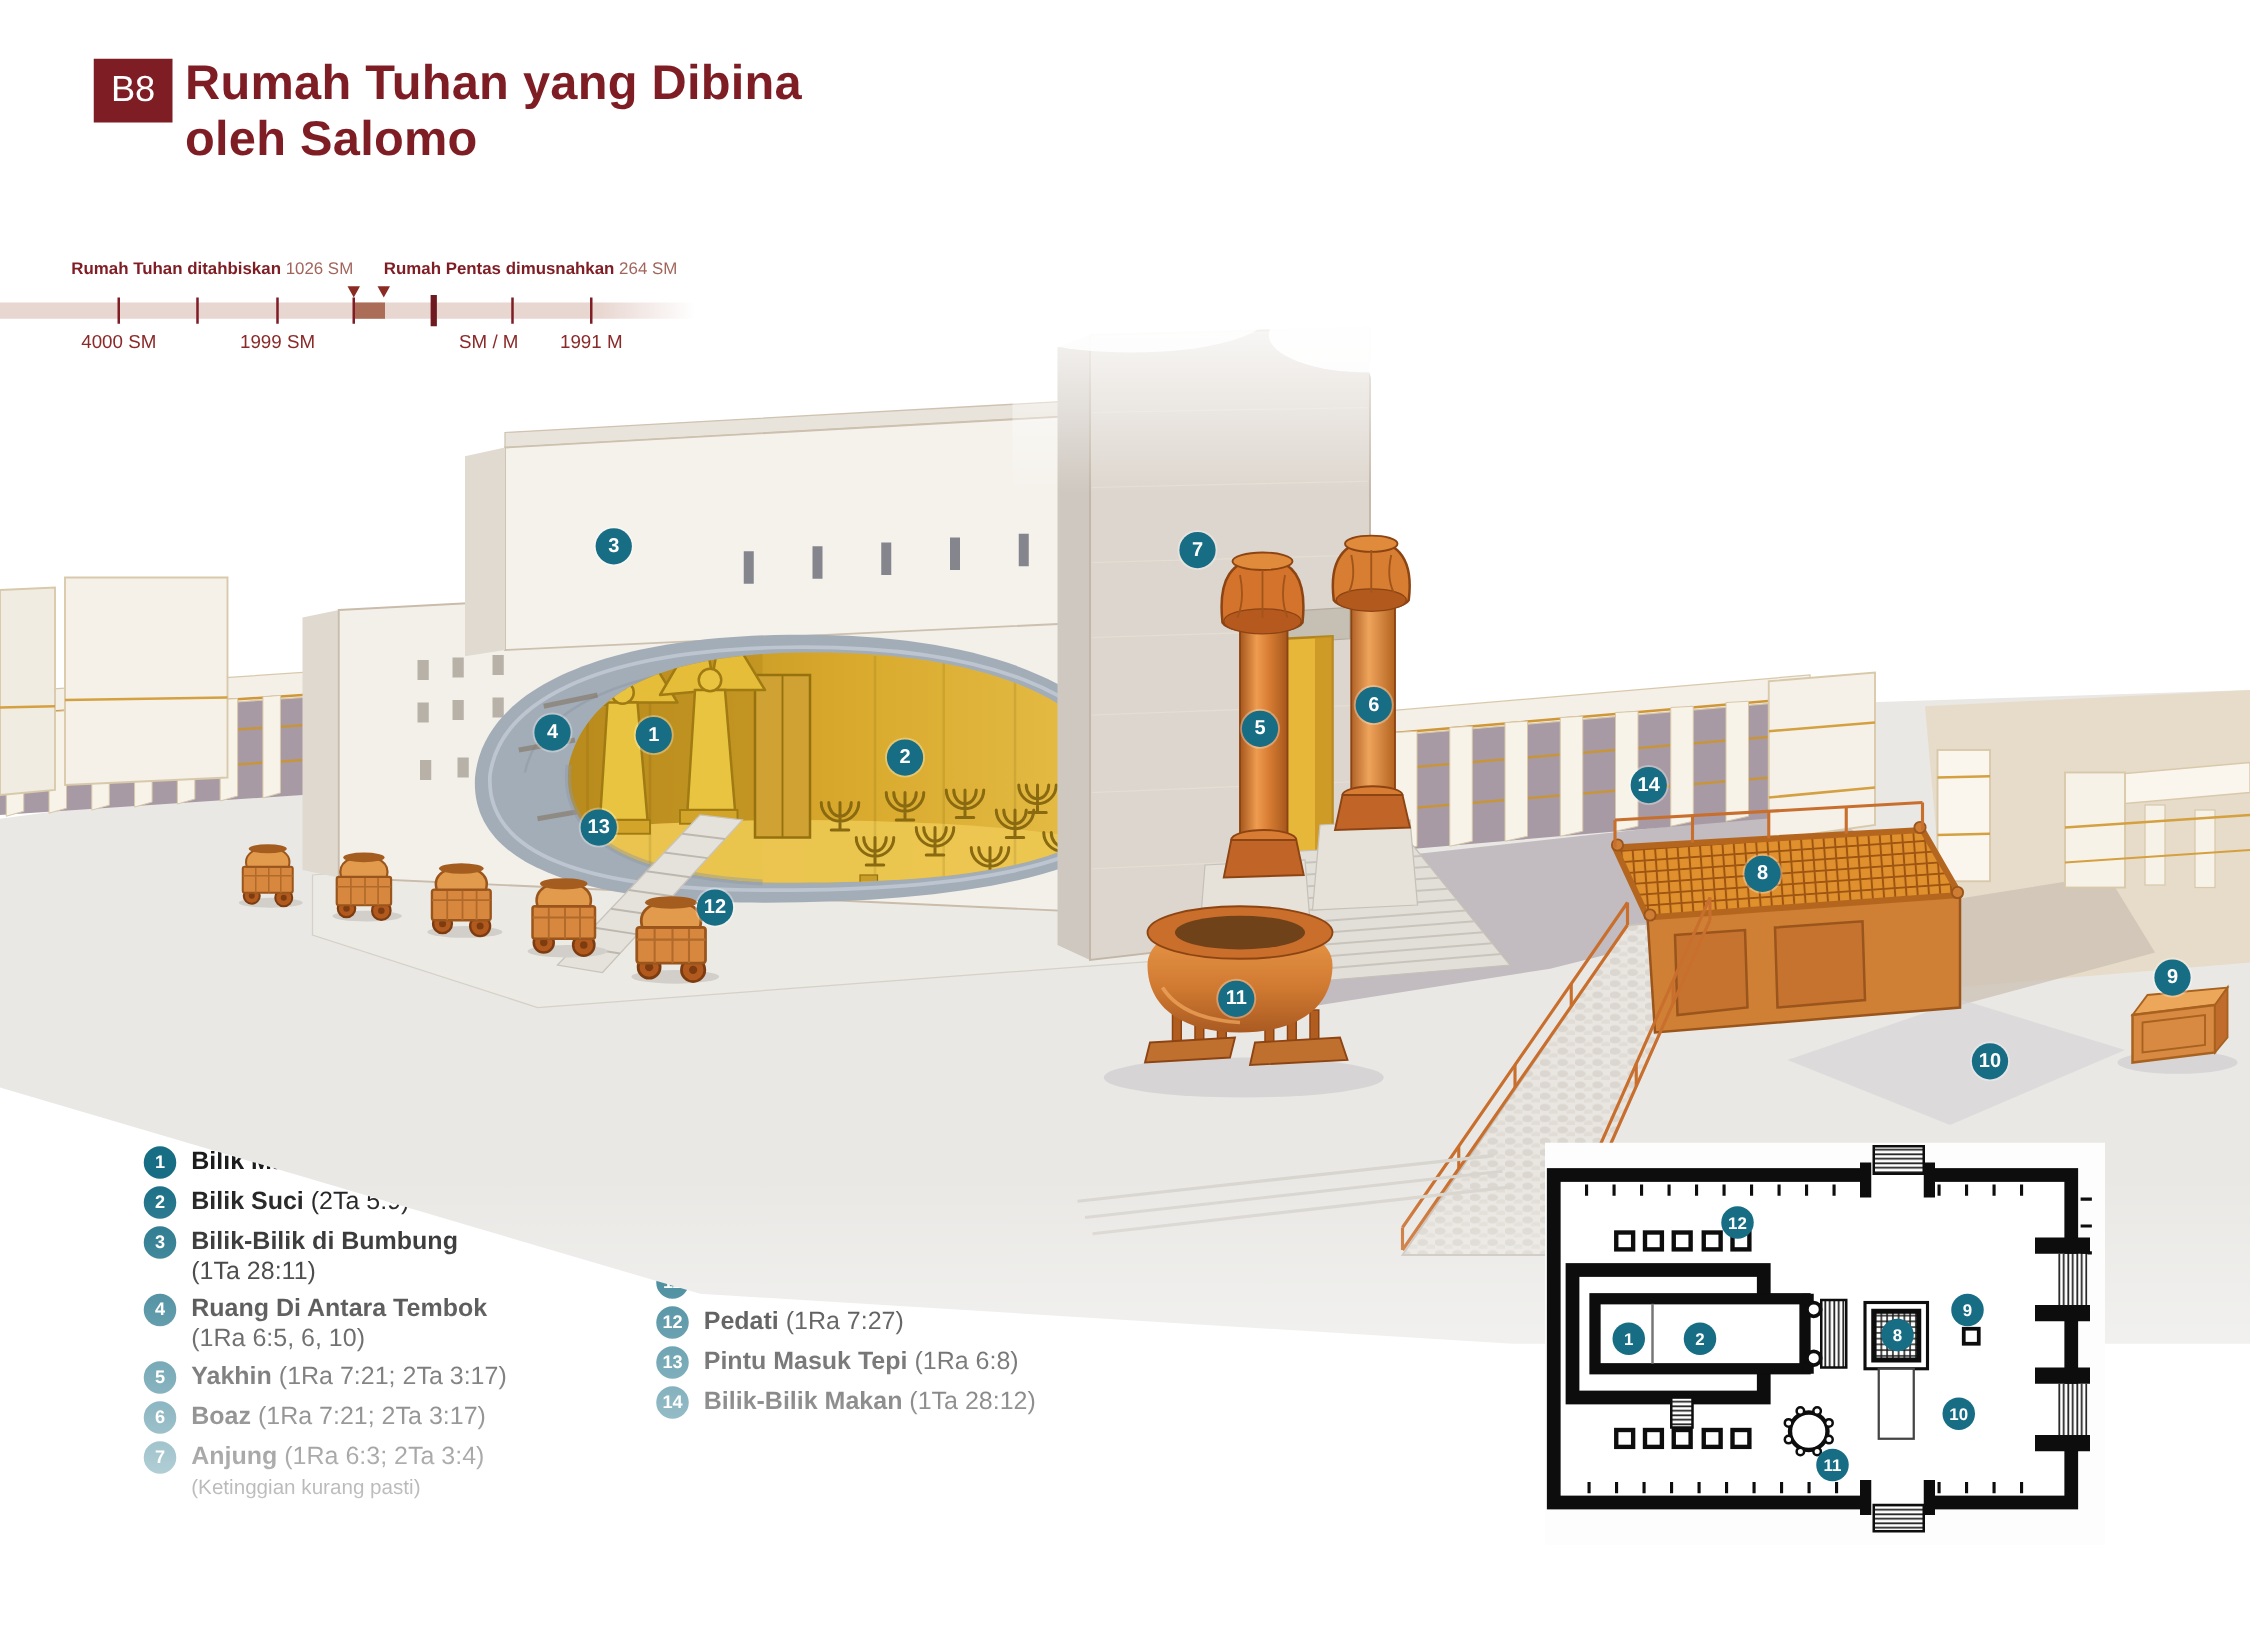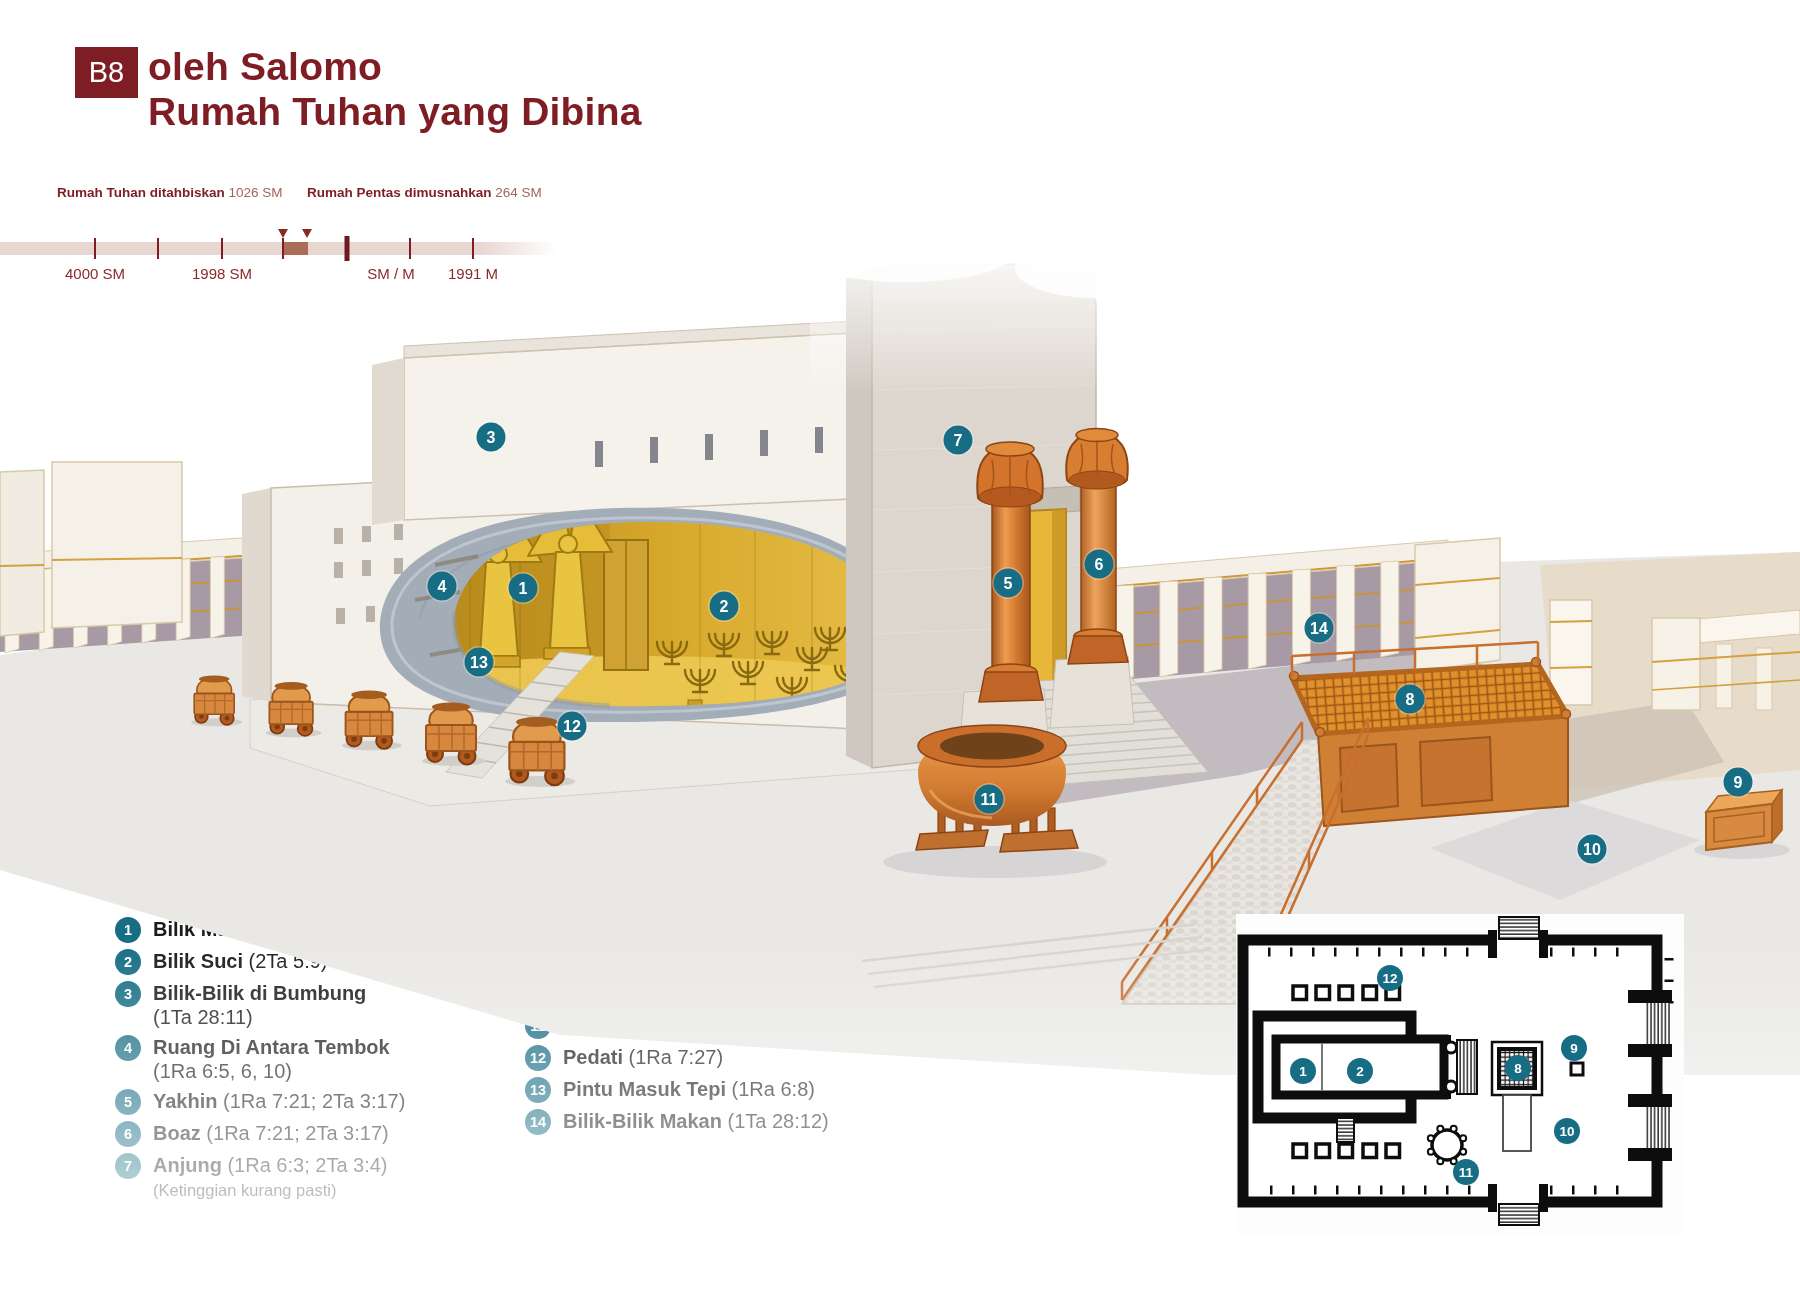--- a/index.html
+++ b/index.html
@@ -15,21 +15,21 @@
   #badge{
     left:75px;top:47px;width:63px;height:51px;background:var(--accent);
     color:#fff;font-size:29px;display:flex;align-items:center;justify-content:center;
   }
   #title{
     left:148px;top:44px;font-size:39px;line-height:45px;color:var(--accent);
     font-weight:600;letter-spacing:.2px;
   }
   
   #timeline{left:0;top:185px;width:600px;height:110px;}
-  .tl-label{position:absolute;top:0;font-size:13.5px;color:var(--accent);font-weight:700;white-space:nowrap;}
+  .tl-label{position:absolute;top:22px;font-size:13.5px;color:var(--accent);font-weight:700;white-space:nowrap;}
   .tl-label .tl-year{font-weight:400;color:var(--accent-soft);}
   .tl-tri{position:absolute;top:44px;width:0;height:0;border-left:5.5px solid transparent;
     border-right:5.5px solid transparent;border-top:9.5px solid #8a2b23;transform:translateX(-50%);}
   .tl-bar{position:absolute;top:57px;left:0;width:556px;height:13px;
     background:linear-gradient(to right,#e8d6d0 0%,#e8d6d0 86%,rgba(232,214,208,0) 100%);}
   .tl-seg{position:absolute;top:57px;height:13px;background:#ab6c58;}
   .tl-tick{position:absolute;top:53px;width:2px;height:21px;background:#7f1d24;transform:translateX(-50%);}
   .tl-tick.major{width:5px;top:51px;height:25px;background:#6f1a1f;}
   .tl-axis-label{position:absolute;top:80px;transform:translateX(-50%);font-size:15px;color:#8b2a2a;white-space:nowrap;}
   
@@ -499,40 +499,40 @@
       <text x="331" y="205" text-anchor="middle" dy=".36em" fill="#ffffff" font-size="13.5" font-weight="bold" font-family="&quot;Liberation Sans&quot;, sans-serif">10</text>
       <circle cx="230" cy="246" r="13" fill="#176d84"></circle>
       <text x="230" y="246" text-anchor="middle" dy=".36em" fill="#ffffff" font-size="13.5" font-weight="bold" font-family="&quot;Liberation Sans&quot;, sans-serif">11</text>
       <circle cx="154" cy="52" r="13" fill="#176d84"></circle>
       <text x="154" y="52" text-anchor="middle" dy=".36em" fill="#ffffff" font-size="13.5" font-weight="bold" font-family="&quot;Liberation Sans&quot;, sans-serif">12</text>
     </g>
 </svg>
 
 <div id="badge" class="abs">B8</div>
 <div id="title" class="abs">
+  <div>Rumah Tuhan yang Dibina</div>
   <div>oleh Salomo</div>
-  <div>Rumah Tuhan yang Dibina</div>
 </div>
 
 <div id="timeline" class="abs">
     <div class="tl-label" style="left: 57px;"><span>Rumah Tuhan ditahbiskan </span><span class="tl-year">1026 SM</span></div>
     <div class="tl-tri" style="left: 283px;"></div>
     <div class="tl-label" style="left: 307px;"><span>Rumah Pentas dimusnahkan </span><span class="tl-year">264 SM</span></div>
     <div class="tl-tri" style="left: 307px;"></div>
     <div class="tl-bar"></div>
     <div class="tl-seg" style="left: 283px; width: 25px;"></div>
     <div class="tl-tick" style="left: 95px;"></div>
     <div class="tl-tick" style="left: 158px;"></div>
     <div class="tl-tick" style="left: 222px;"></div>
     <div class="tl-tick" style="left: 283px;"></div>
     <div class="tl-tick major" style="left: 347px;"></div>
     <div class="tl-tick" style="left: 410px;"></div>
     <div class="tl-tick" style="left: 473px;"></div>
     <div class="tl-axis-label" style="left: 95px;">4000 SM</div>
-    <div class="tl-axis-label" style="left: 222px;">1998 SM</div>
+    <div class="tl-axis-label" style="left: 222px;">1999 SM</div>
     <div class="tl-axis-label" style="left: 347px; margin-left: 44px;">SM / M</div>
     <div class="tl-axis-label" style="left: 473px;">1991 M</div>
   </div>
 
 <div id="legend" class="abs">
   <h2>Ciri-Ciri Rumah Tuhan</h2>
   <div class="cols">
     <div class="col" id="legend-col1">
   <div class="li">
     <div class="num">1</div>

